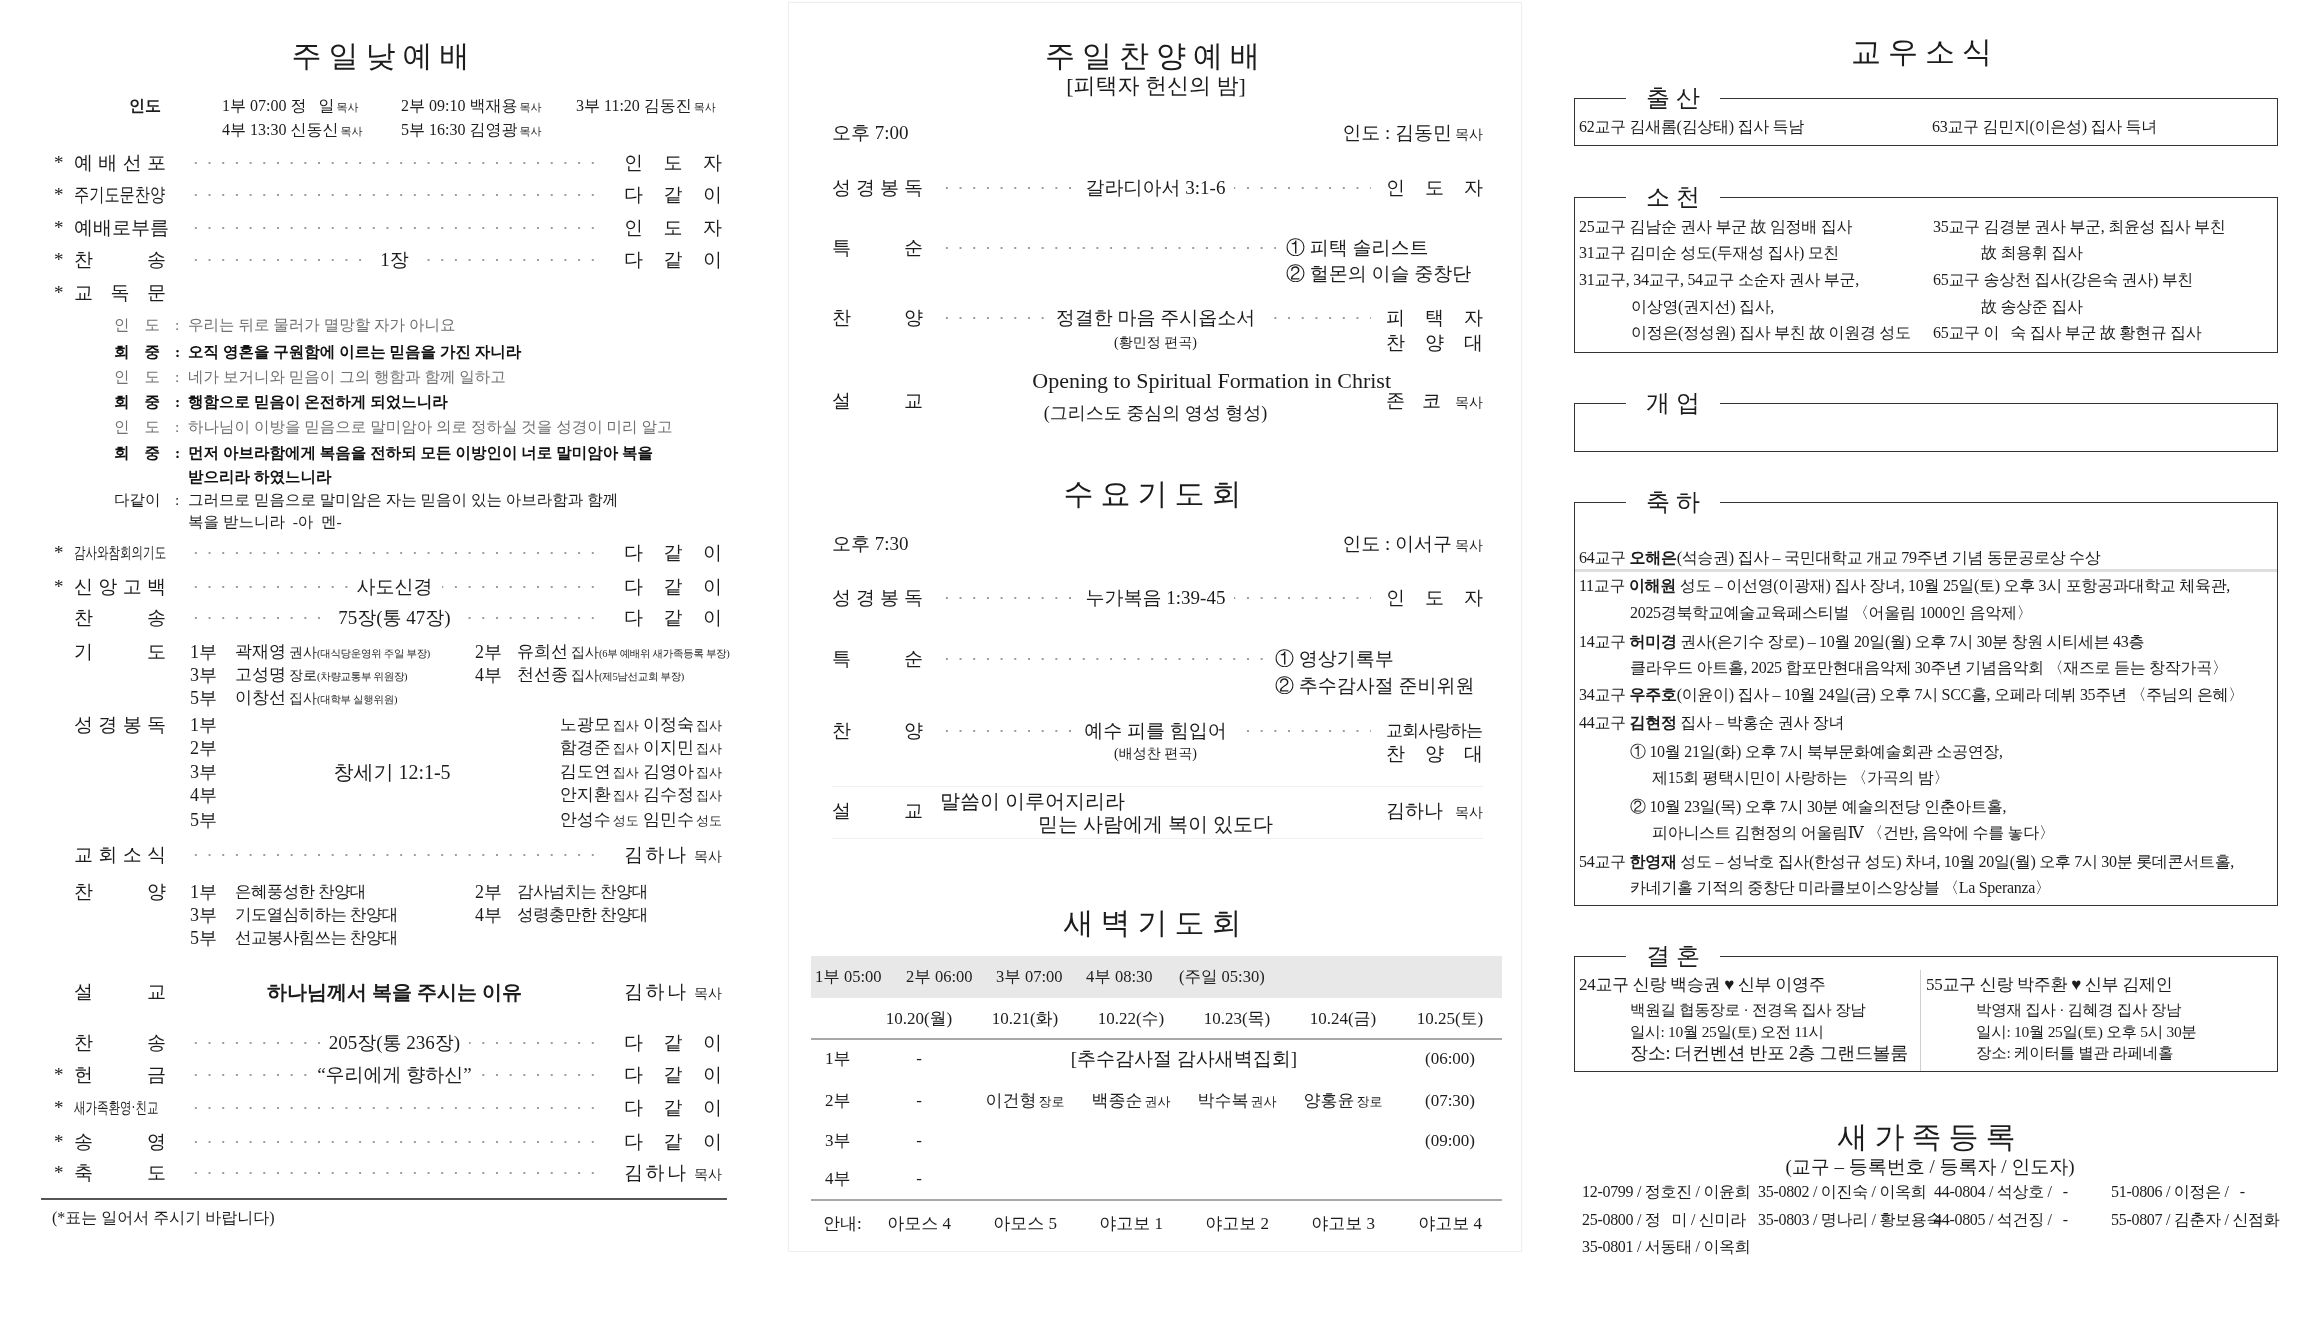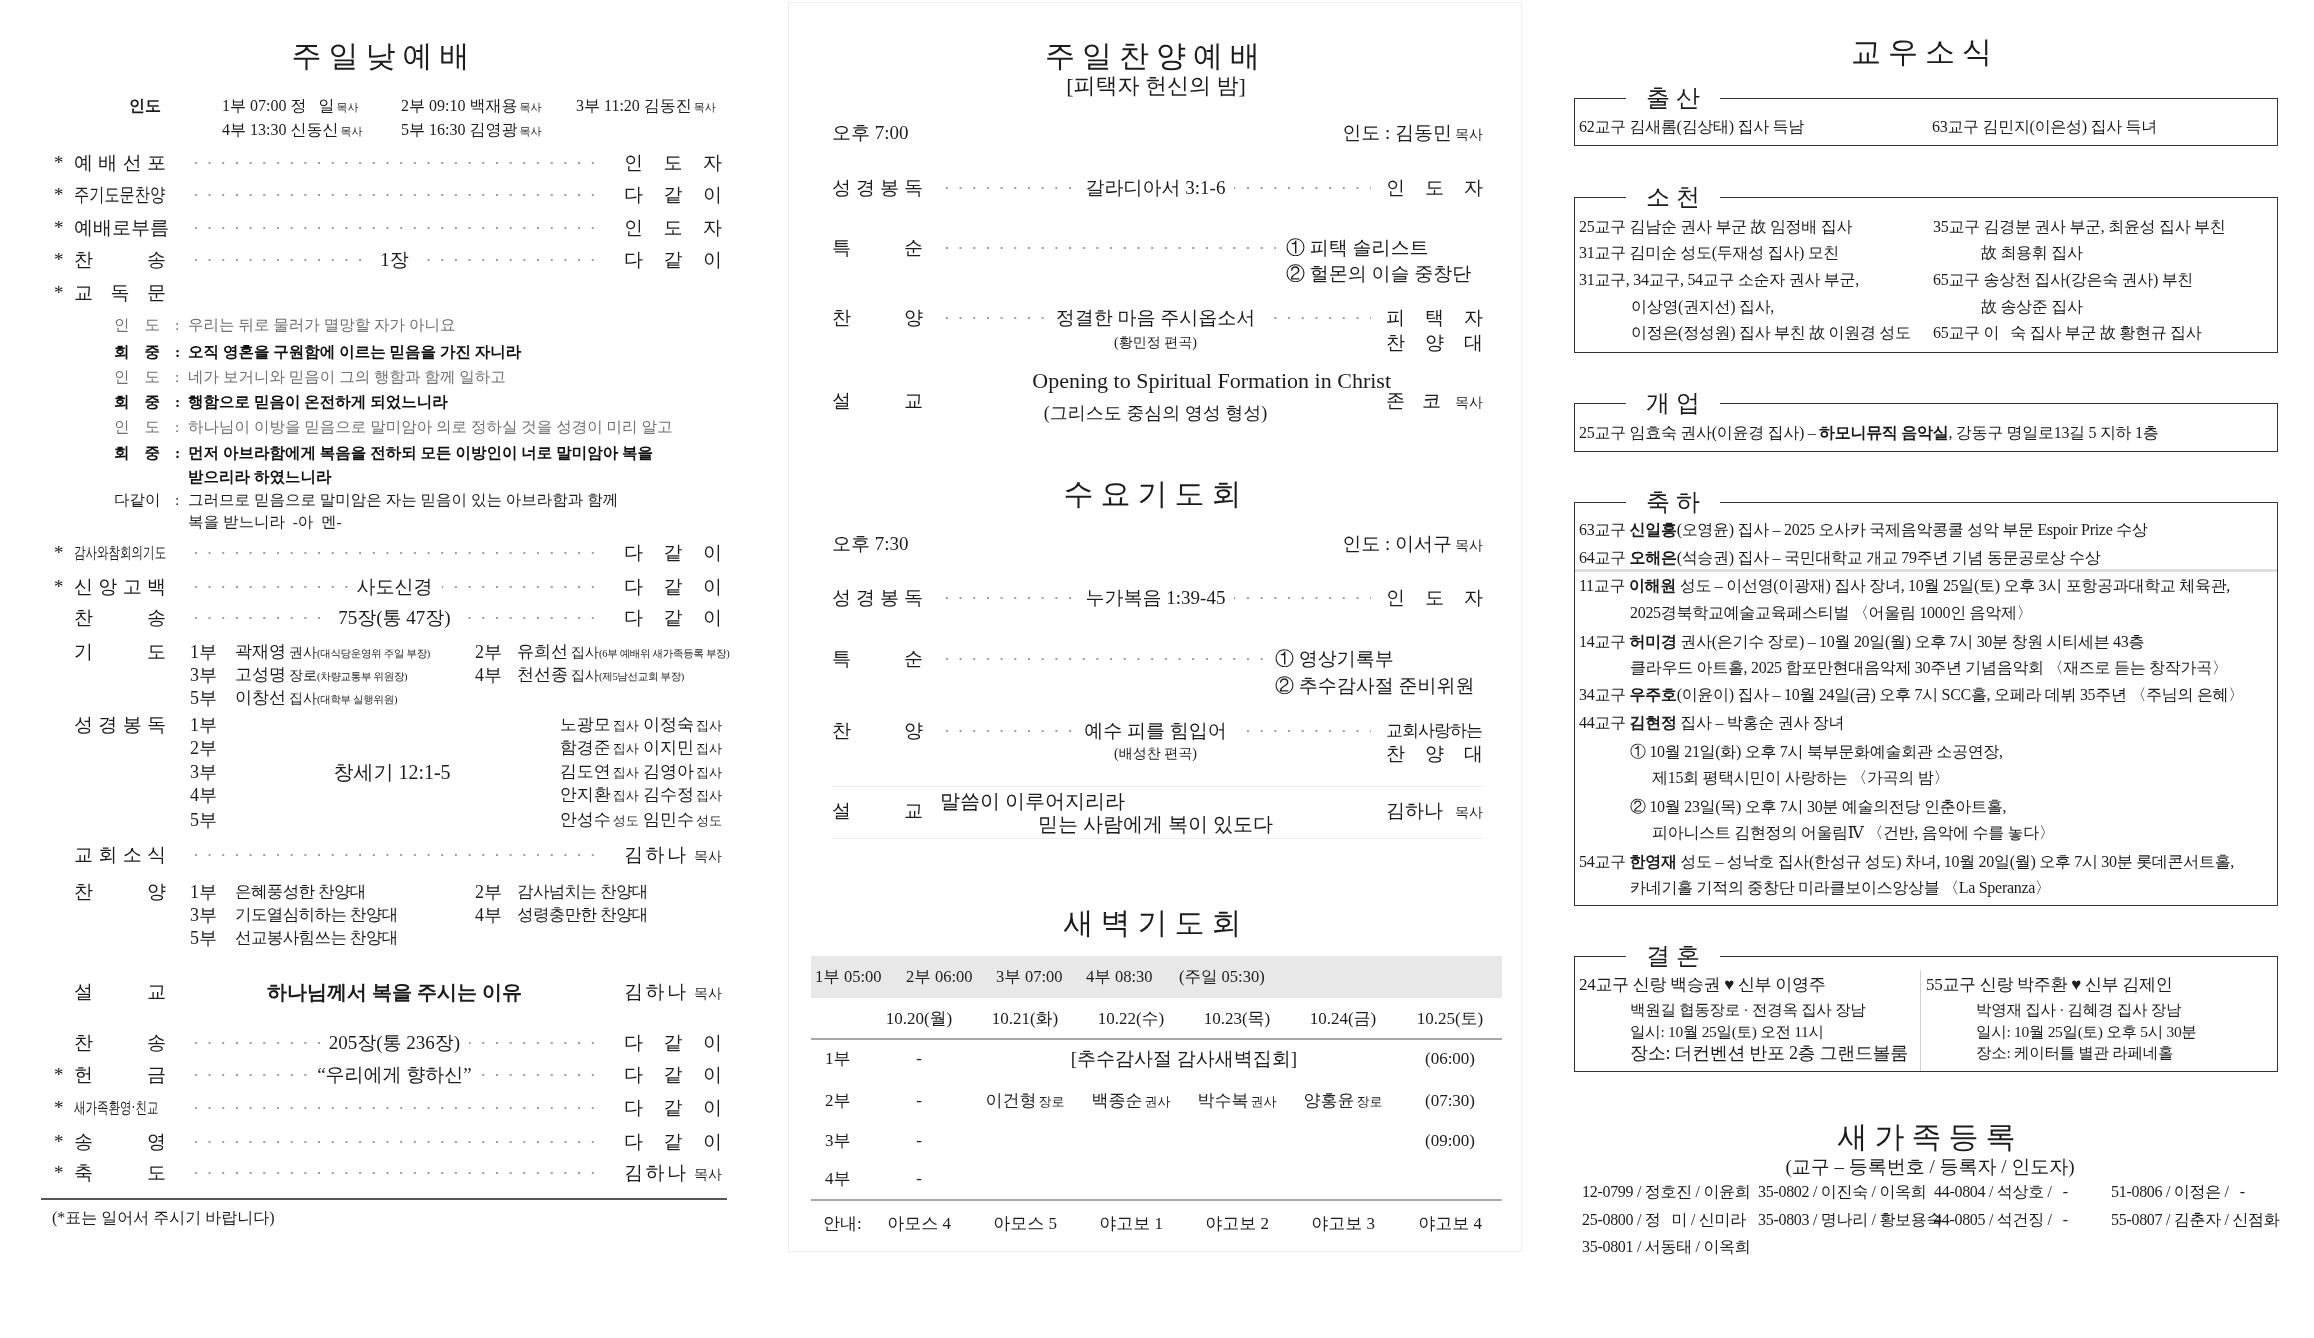--- a/index.html
+++ b/index.html
@@ -452,31 +452,29 @@
     <div class="rt" style="left:358px;top:123px">65교구 이   숙 집사 부군 故 황현규 집사</div>
   </div>
 
   <div class="box" style="top:403px;height:49px">
     <div class="boxlabel">
         <div class="spread">
           <span>개</span>
           <span>업</span>
         </div>
       </div>
-    <div class="rt" style="left:4px;top:17px"><span>25교구 임효숙 권사(이윤경 집사) – </span><b>하모니뮤직 음악실</b><span>, 강동구 명일로13길 5 지하 1층</span></div>
   </div>
 
   <div class="box" style="top:502px;height:404px">
     <div class="boxlabel">
         <div class="spread">
           <span>축</span>
           <span>하</span>
         </div>
       </div>
-    <div class="rt" style="left:4px;top:15px"><span>63교구 </span><b>신일홍</b><span>(오영윤) 집사 – 2025 오사카 국제음악콩쿨 성악 부문 Espoir Prize 수상</span></div>
     <div class="rt" style="left:4px;top:43px"><span>64교구 </span><b>오해은</b><span>(석승권) 집사 – 국민대학교 개교 79주년 기념 동문공로상 수상</span></div>
     <div class="sep" style="top:66px"></div>
     <div class="rt" style="left:4px;top:71px"><span>11교구 </span><b>이해원</b><span> 성도 – 이선영(이광재) 집사 장녀, 10월 25일(토) 오후 3시 포항공과대학교 체육관,</span></div>
     <div class="rt" style="left:55px;top:98px">2025경북학교예술교육페스티벌 〈어울림 1000인 음악제〉</div>
     <div class="rt" style="left:4px;top:127px"><span>14교구 </span><b>허미경</b><span> 권사(은기수 장로) – 10월 20일(월) 오후 7시 30분 창원 시티세븐 43층</span></div>
     <div class="rt" style="left:55px;top:153px">클라우드 아트홀, 2025 합포만현대음악제 30주년 기념음악회 〈재즈로 듣는 창작가곡〉</div>
     <div class="rt" style="left:4px;top:180px"><span>34교구 </span><b>우주호</b><span>(이윤이) 집사 – 10월 24일(금) 오후 7시 SCC홀, 오페라 데뷔 35주년 〈주님의 은혜〉</span></div>
     <div class="rt" style="left:4px;top:208px"><span>44교구 </span><b>김현정</b><span> 집사 – 박홍순 권사 장녀</span></div>
     <div class="rt" style="left:55px;top:237px">① 10월 21일(화) 오후 7시 북부문화예술회관 소공연장,</div>
     <div class="rt" style="left:77px;top:263px">제15회 평택시민이 사랑하는 〈가곡의 밤〉</div>

